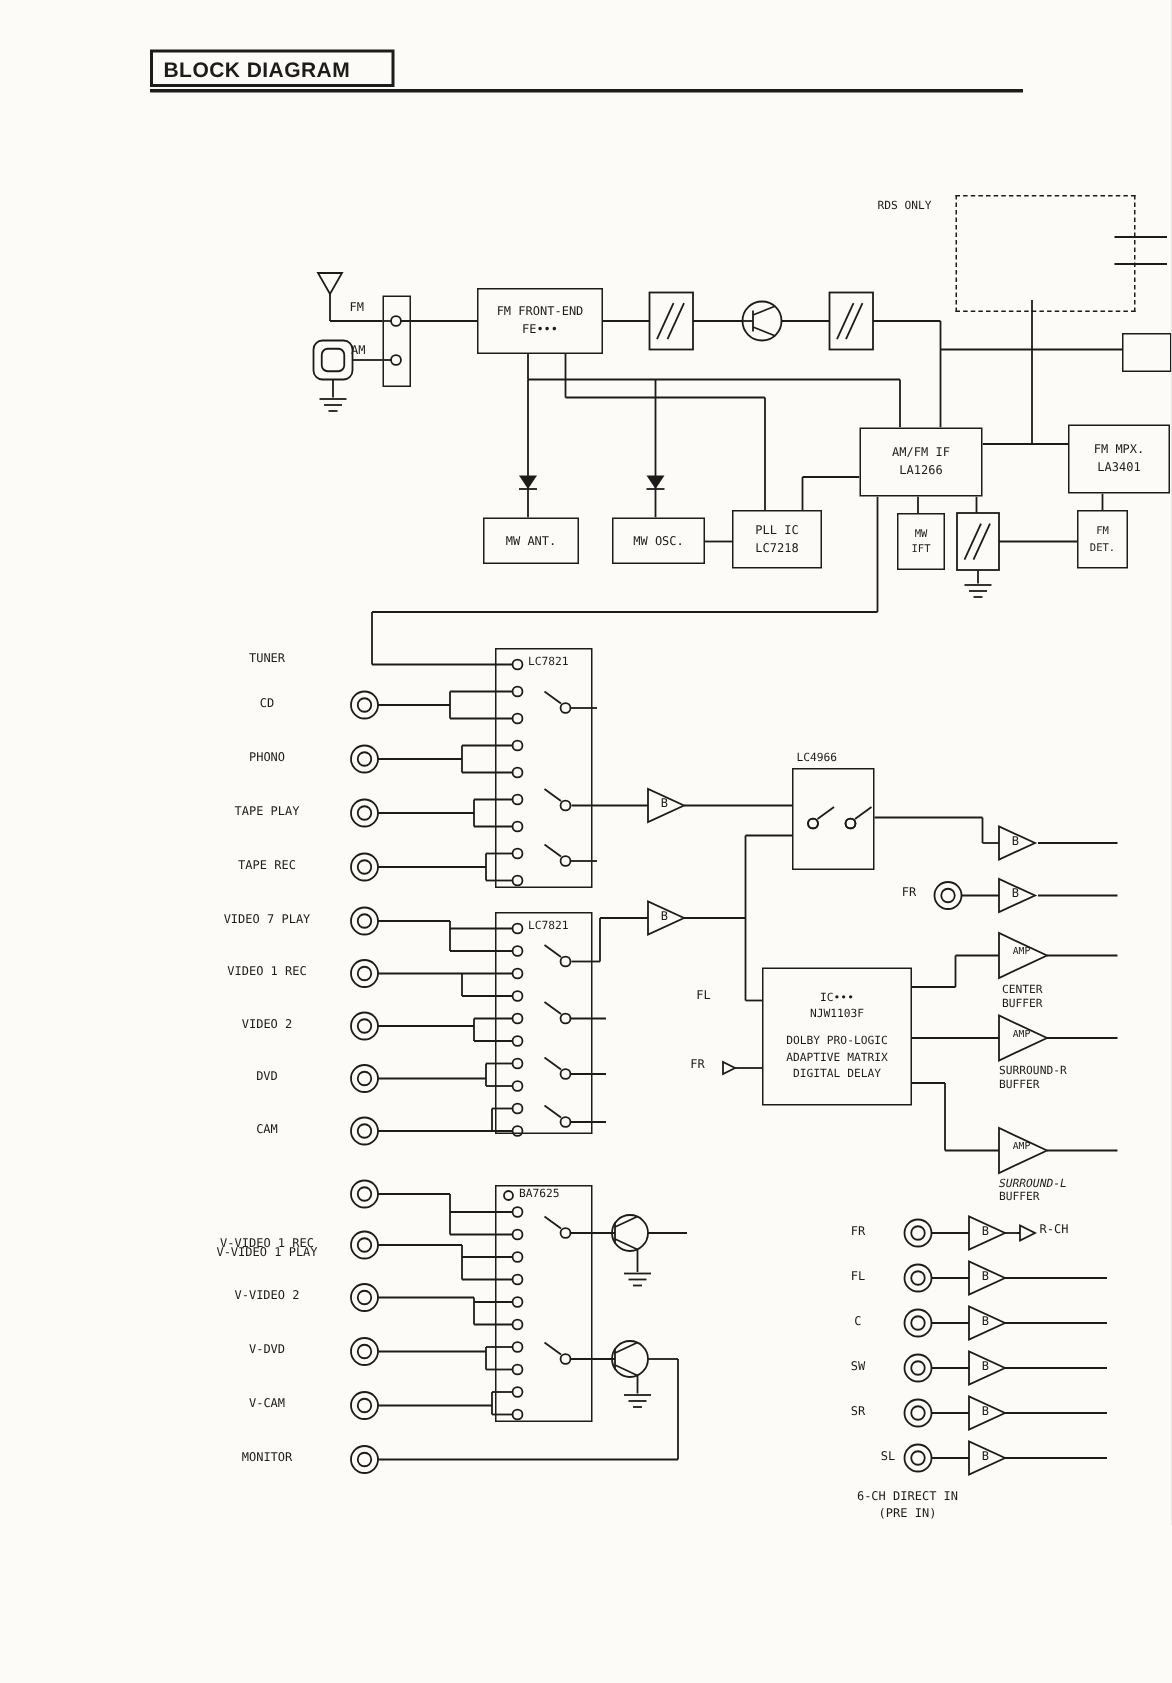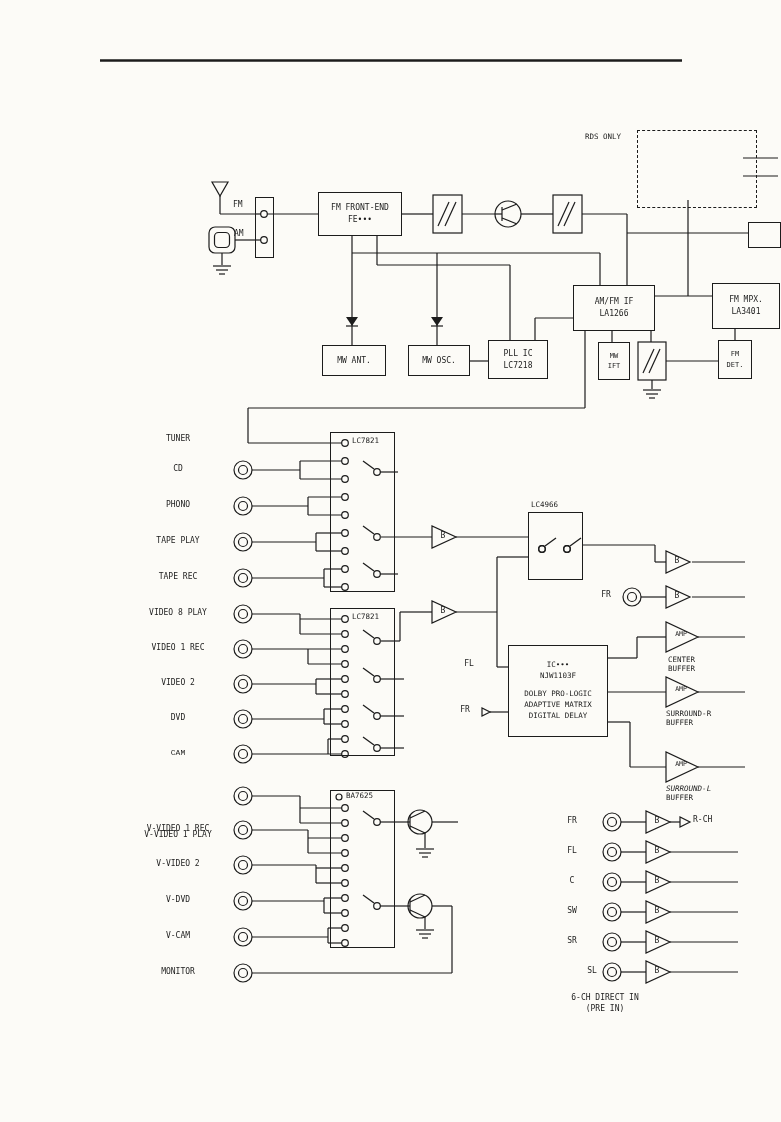--- a/index.html
+++ b/index.html
@@ -383,20 +383,23 @@
         <polygon points="432,526 432,548 456,537"></polygon>
         <polygon points="432,601 432,623 456,612"></polygon>
         <polygon points="666,551 666,573 690,562"></polygon>
         <polygon points="666,586 666,608 690,597"></polygon>
         <polygon points="666,622 666,652 698,637"></polygon>
         <polygon points="666,677 666,707 698,692"></polygon>
         <polygon points="666,752 666,782 698,767"></polygon>
       </g>
   </svg>
 
+  <div class="title-box">
+    <span>BLOCK DIAGRAM</span>
+  </div>
 
   <div class="box dashed" style="left:637px;top:130px;width:120px;height:78px"></div>
   <div class="box tp" style="left:255px;top:197px;width:19px;height:61px"></div>
   <div class="box" style="left:318px;top:192px;width:84px;height:44px">
     <span>FM FRONT-END</span>
     <span>FE•••</span>
   </div>
   <div class="box" style="left:748px;top:222px;width:33px;height:26px"></div>
   <div class="box" style="left:573px;top:285px;width:82px;height:46px">
     <span>AM/FM IF</span>
@@ -435,25 +438,25 @@
     <span>DOLBY PRO-LOGIC</span>
     <span>ADAPTIVE MATRIX</span>
     <span>DIGITAL DELAY</span>
   </div>
 
 <div class="lbl r" style="left: 128px; top: 434px; width: 100px;">TUNER</div>
     <div class="lbl r" style="left: 128px; top: 464px; width: 100px;">CD</div>
     <div class="lbl r" style="left: 128px; top: 500px; width: 100px;">PHONO</div>
     <div class="lbl r" style="left: 128px; top: 536px; width: 100px;">TAPE PLAY</div>
     <div class="lbl r" style="left: 128px; top: 572px; width: 100px;">TAPE REC</div>
-    <div class="lbl r" style="left: 128px; top: 608px; width: 100px;">VIDEO 8 PLAY</div>
+    <div class="lbl r" style="left: 128px; top: 608px; width: 100px;">VIDEO 7 PLAY</div>
     <div class="lbl r" style="left: 128px; top: 643px; width: 100px;">VIDEO 1 REC</div>
     <div class="lbl r" style="left: 128px; top: 678px; width: 100px;">VIDEO 2</div>
     <div class="lbl r" style="left: 128px; top: 713px; width: 100px;">DVD</div>
-    <div class="lbl r" style="left: 128px; top: 748px; width: 100px; font-family: Liberation Mono, monospace;">CAM</div>
+    <div class="lbl r" style="left: 128px; top: 748px; width: 100px;">CAM</div>
     <div class="lbl r" style="left: 128px; top: 790px; width: 100px; margin-top: 40px;">V-VIDEO 1 PLAY</div>
     <div class="lbl r" style="left: 128px; top: 824px; width: 100px;">V-VIDEO 1 REC</div>
     <div class="lbl r" style="left: 128px; top: 859px; width: 100px;">V-VIDEO 2</div>
     <div class="lbl r" style="left: 128px; top: 895px; width: 100px;">V-DVD</div>
     <div class="lbl r" style="left: 128px; top: 931px; width: 100px;">V-CAM</div>
     <div class="lbl r" style="left: 128px; top: 967px; width: 100px;">MONITOR</div>
     <div class="lbl r" style="left: 552px; top: 816px; width: 40px;">FR</div>
     <div class="lbl c" style="left: 649px; top: 816px; width: 16px;">B</div>
     <div class="lbl r" style="left: 552px; top: 846px; width: 40px;">FL</div>
     <div class="lbl c" style="left: 649px; top: 846px; width: 16px;">B</div>

